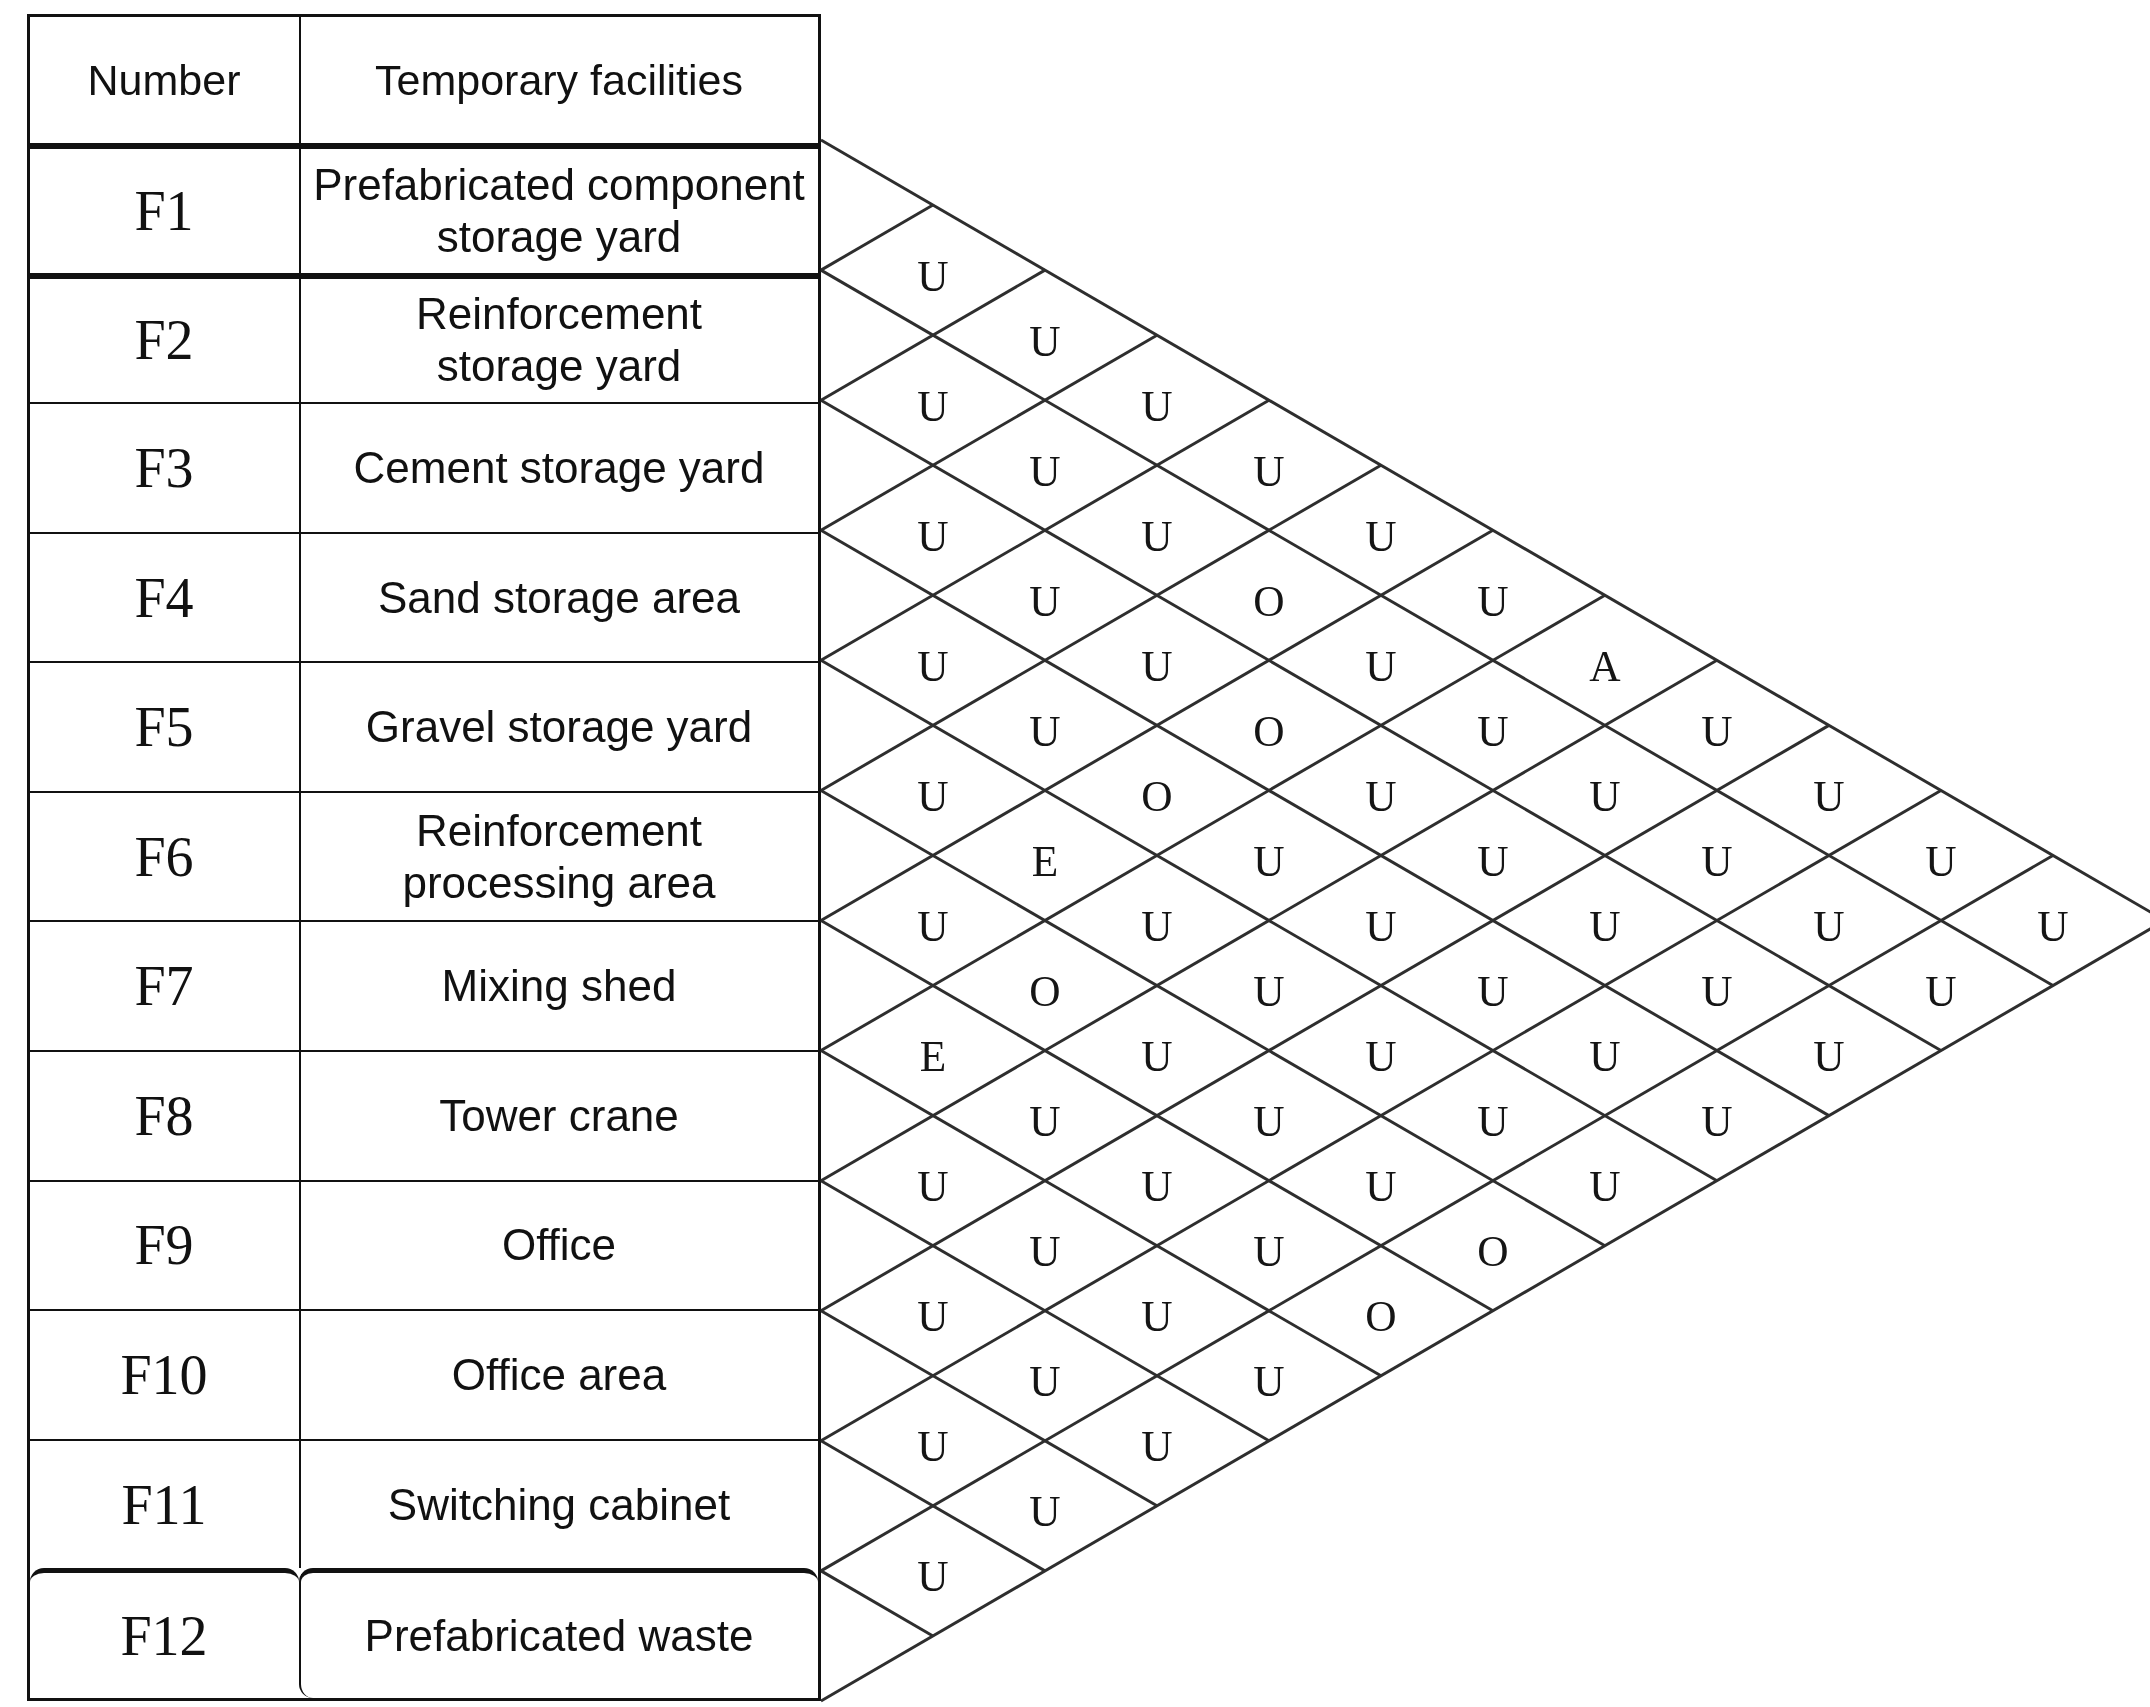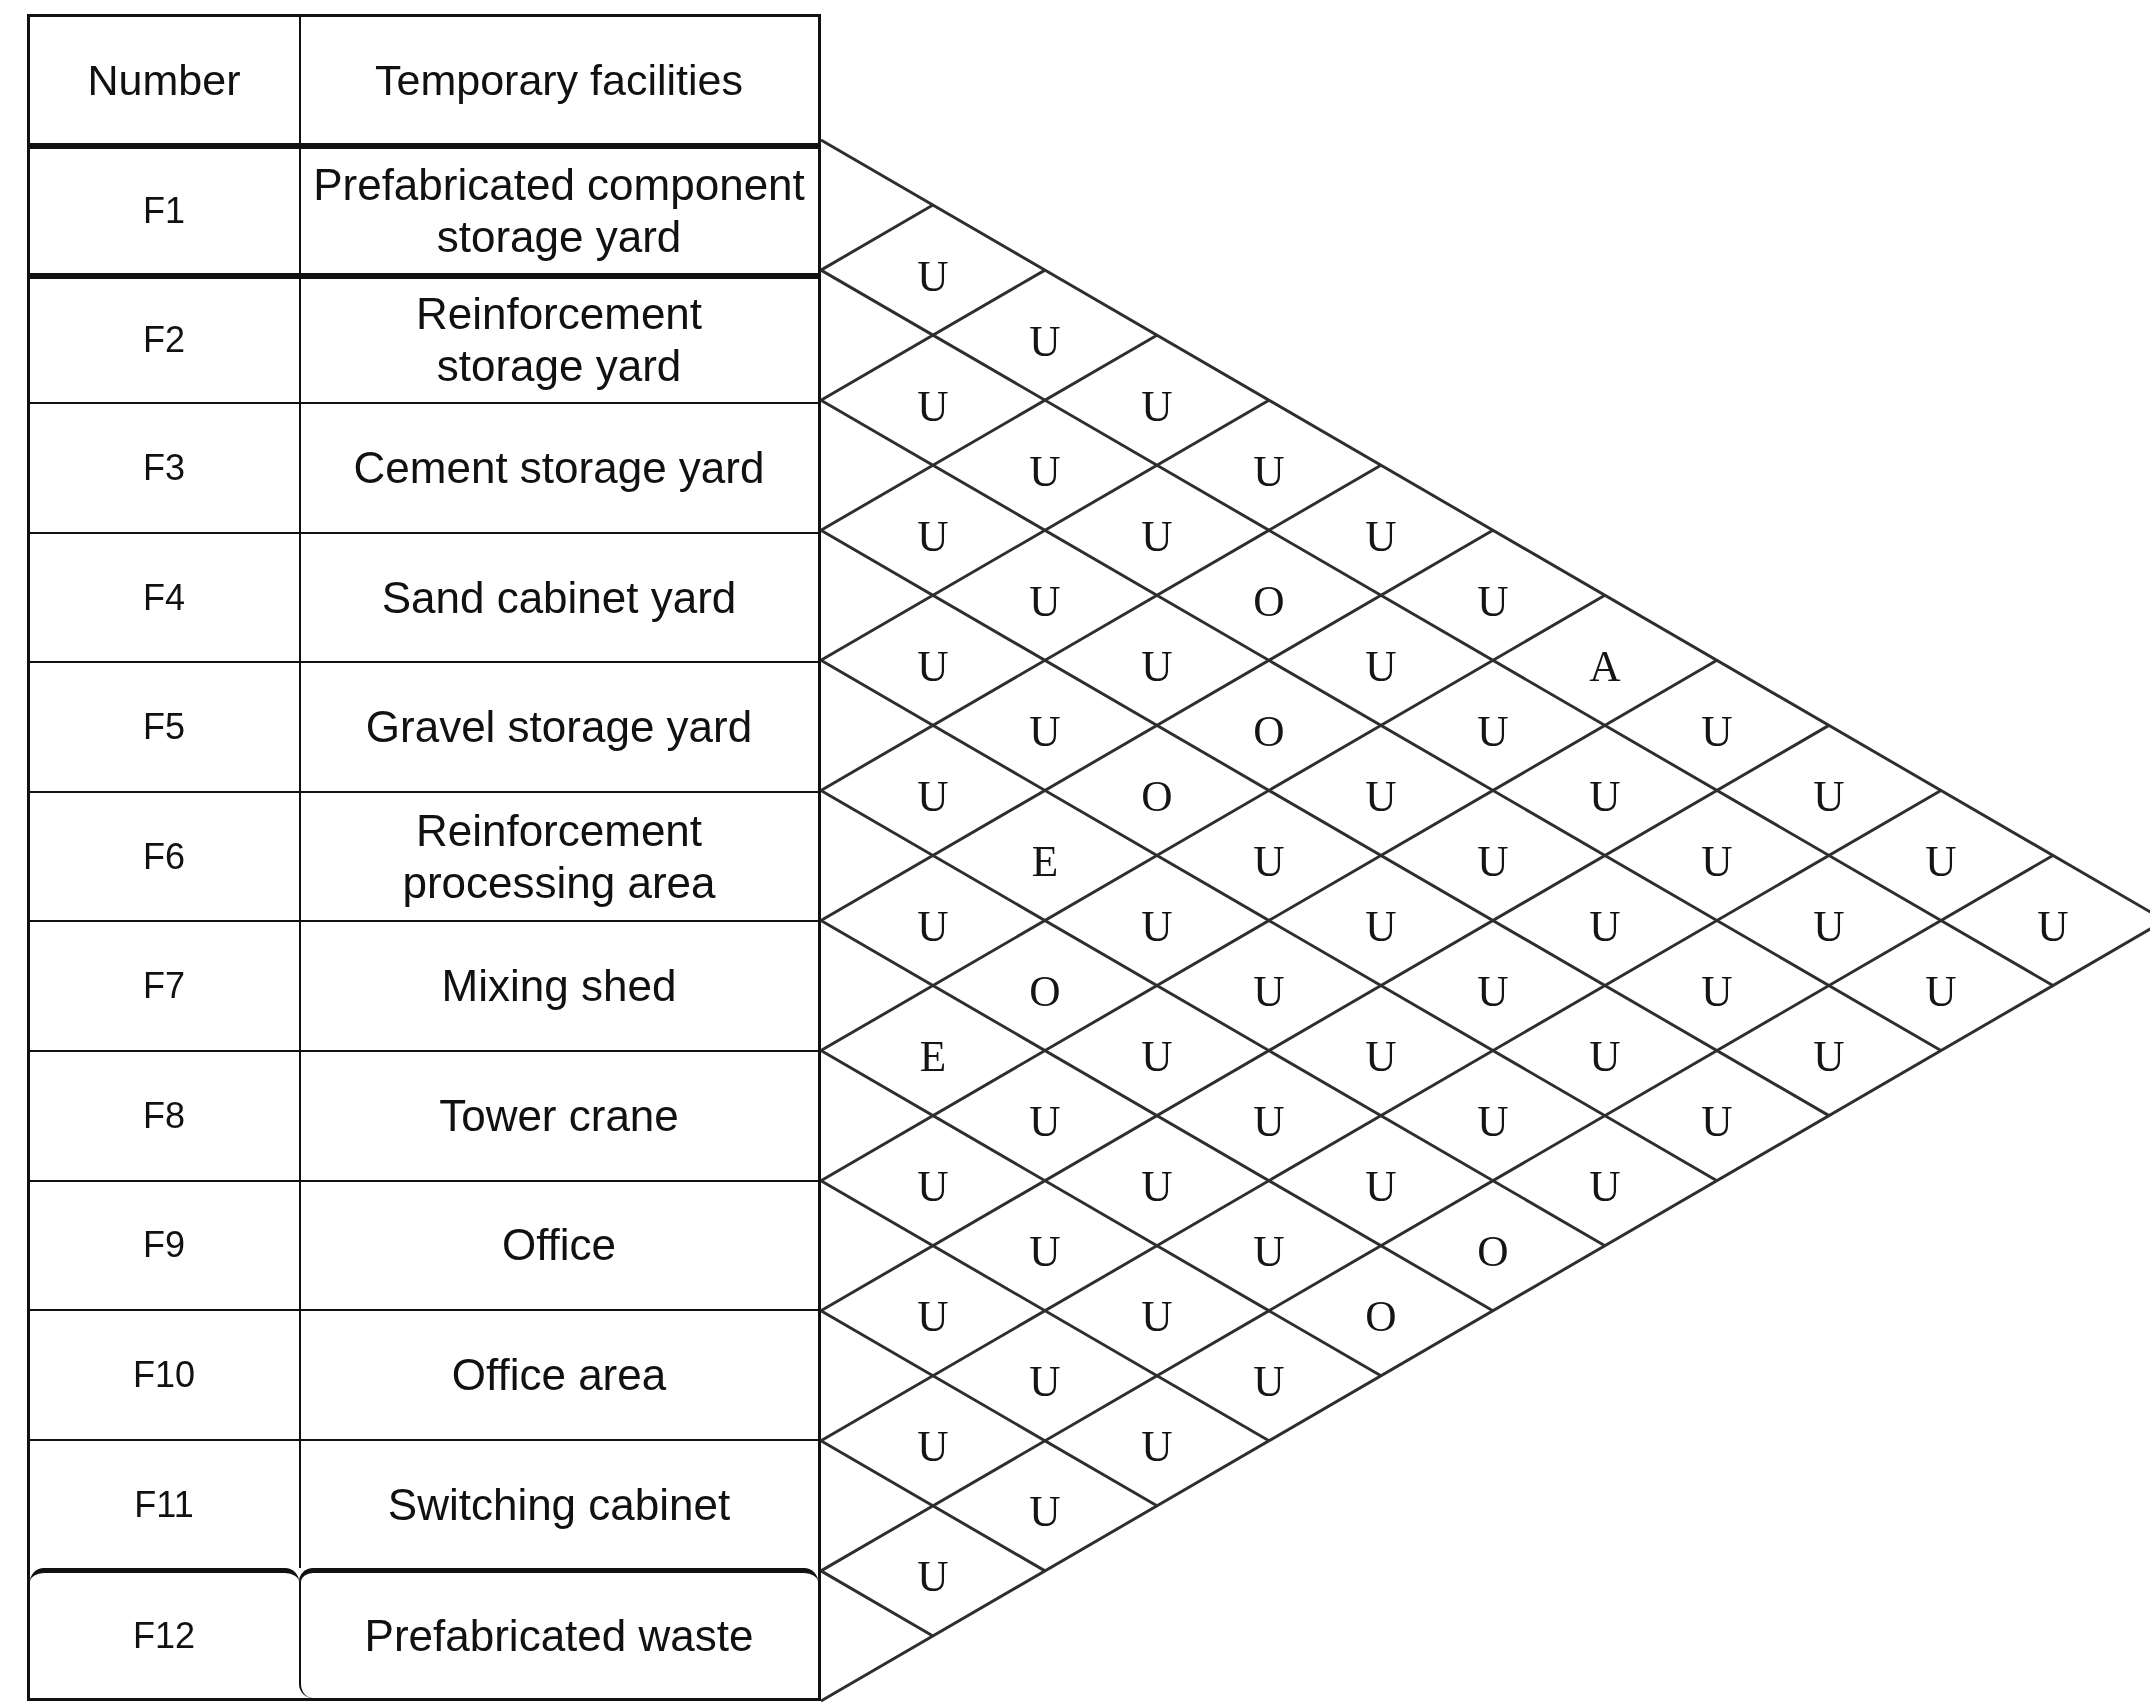--- a/index.html
+++ b/index.html
@@ -16,21 +16,21 @@
   .ftable .row{display:contents;}
   .cell{
     box-sizing:border-box;display:flex;align-items:center;justify-content:center;
     text-align:center;border-top:2.8px solid #111;padding:0 5.6px;overflow:hidden;
   }
   .cell.first{border-top:none;}
   .cell.fac{border-left:2.8px solid #111;}
   .cell.thick{border-top-width:6.3px;}
   .cell.semithick{border-top-width:5.6px;border-radius:14px;}
   .hdr{font-size:43px;letter-spacing:0px;}
-  .num{font-family:Liberation Sans, sans-serif;font-size:36px;}
+  .num{font-family:Liberation Serif, serif;font-size:56px;}
   .facname{font-size:44px;line-height:1.18;white-space:pre-line;}
 
   
   svg.lattice{position:absolute;left:0;top:0;}
   .lattice-line{stroke:#2e2e2e;stroke-width:4.2;fill:none;}
   .rel-letter{
     font-family:"Liberation Serif","DejaVu Serif",serif;
     font-size:62px;fill:#151515;text-anchor:middle;dominant-baseline:central;
   }
 </style>
@@ -53,21 +53,21 @@
       <div class="cell thick num">F2</div>
       <div class="cell thick fac facname">Reinforcement
 storage yard</div>
     </div>
     <div class="row">
       <div class="cell num">F3</div>
       <div class="cell fac facname">Cement storage yard</div>
     </div>
     <div class="row">
       <div class="cell num">F4</div>
-      <div class="cell fac facname">Sand cabinet yard</div>
+      <div class="cell fac facname">Sand storage area</div>
     </div>
     <div class="row">
       <div class="cell num">F5</div>
       <div class="cell fac facname">Gravel storage yard</div>
     </div>
     <div class="row">
       <div class="cell num">F6</div>
       <div class="cell fac facname">Reinforcement
 processing area</div>
     </div>

